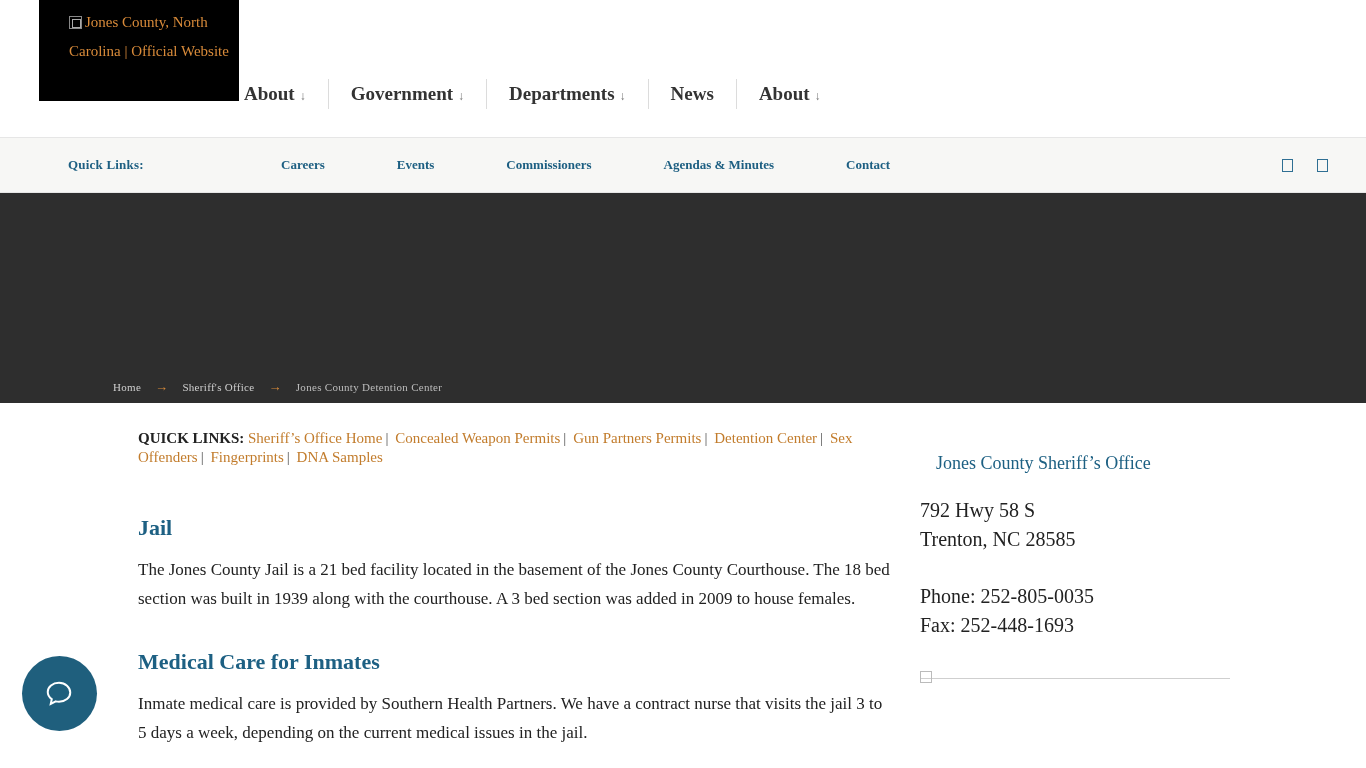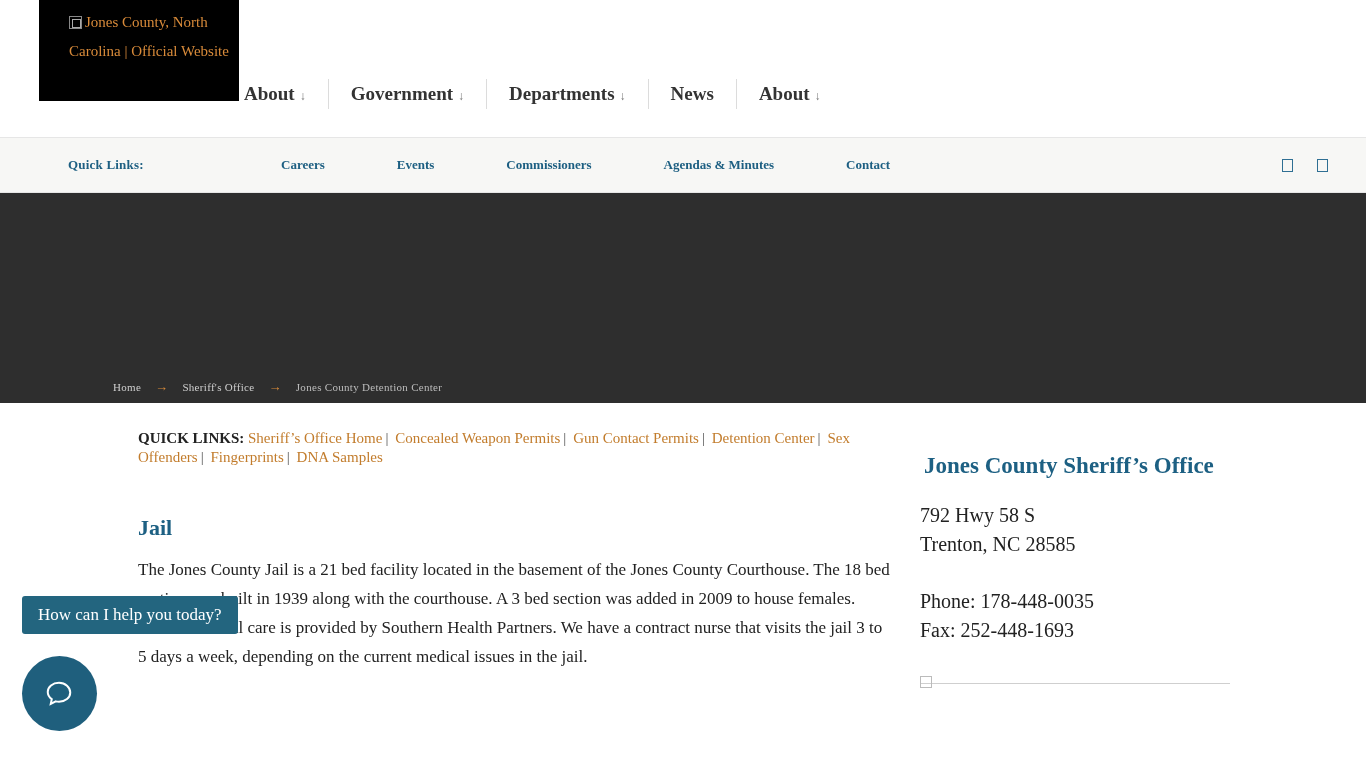--- a/index.html
+++ b/index.html
@@ -198,24 +198,24 @@
     margin: 0;
   }
 
   .col-side {
     position: absolute;
     left: 920px; top: 50px;
     width: 320px;
   }
   .side-title {
     font-family: "Liberation Serif", serif;
-    font-size: 23px;
-    font-weight: bold;
+    font-size: 18px;
+    font-weight: normal;
     color: #1d6083;
-    margin: 0 0 22px 4px;
+    margin: 0 0 22px 16px;
   }
   .side-text {
     font-family: "Liberation Serif", serif;
     font-size: 20px;
     line-height: 29px;
     color: #222;
   }
   .side-gap { height: 28px; }
   .side-img {
     margin-top: 38px;
@@ -313,46 +313,46 @@
     <h1>Jones County Detention Center</h1>
   </div>
 
   <div class="content">
 
     <div class="col-main">
       <div class="quicklinks-line">
         <span>QUICK LINKS:</span>
         <span class="qll">Sheriff’s Office Home</span><span class="pipe">|</span>
         <span class="qll">Concealed Weapon Permits</span><span class="pipe">|</span>
-        <span class="qll">Gun Contact Permits</span><span class="pipe">|</span>
+        <span class="qll">Gun Partners Permits</span><span class="pipe">|</span>
         <span class="qll">Detention Center</span><span class="pipe">|</span>
         <span class="qll">Sex Offenders</span><span class="pipe">|</span>
         <span class="qll">Fingerprints</span><span class="pipe">|</span>
         <span class="qll">DNA Samples</span>
       </div>
 
       <h2 class="sec-title">Jail</h2>
       <p class="body-text">The Jones County Jail is a 21 bed facility located in the basement of the Jones County Courthouse. The 18 bed section was built in 1939 along with the courthouse. A 3 bed section was added in 2009 to house females.</p>
 
+      <h2 class="sec-title second">Medical Care for Inmates</h2>
       <p class="body-text">Inmate medical care is provided by Southern Health Partners. We have a contract nurse that visits the jail 3 to 5 days a week, depending on the current medical issues in the jail.</p>
     </div>
 
     <div class="col-side">
       <h2 class="side-title">Jones County Sheriff’s Office</h2>
       <div class="side-text">792 Hwy 58 S</div>
       <div class="side-text">Trenton, NC 28585</div>
       <div class="side-gap"></div>
-      <div class="side-text">Phone: 178-448-0035</div>
+      <div class="side-text">Phone: 252-805-0035</div>
       <div class="side-text">Fax: 252-448-1693</div>
       <div class="side-img">
         <span class="broken2"></span>
       </div>
     </div>
   </div>
 
-  <div class="chat-bubble" style="top:596px">How can I help you today?</div>
   <div class="chat-fab" style="top:656px">
     <svg width="30" height="30" viewBox="0 0 24 24">
       <path d="M12 3C6.9 3 3 6.3 3 10.4c0 2.3 1.2 4.3 3.2 5.7L5.4 20l4-2.1c.8.2 1.7.3 2.6.3 5.1 0 9-3.3 9-7.4S17.1 3 12 3z" fill="none" stroke="#ffffff" stroke-width="1.6"></path>
     </svg>
   </div>
 
 </div>
 
 </body></html>

